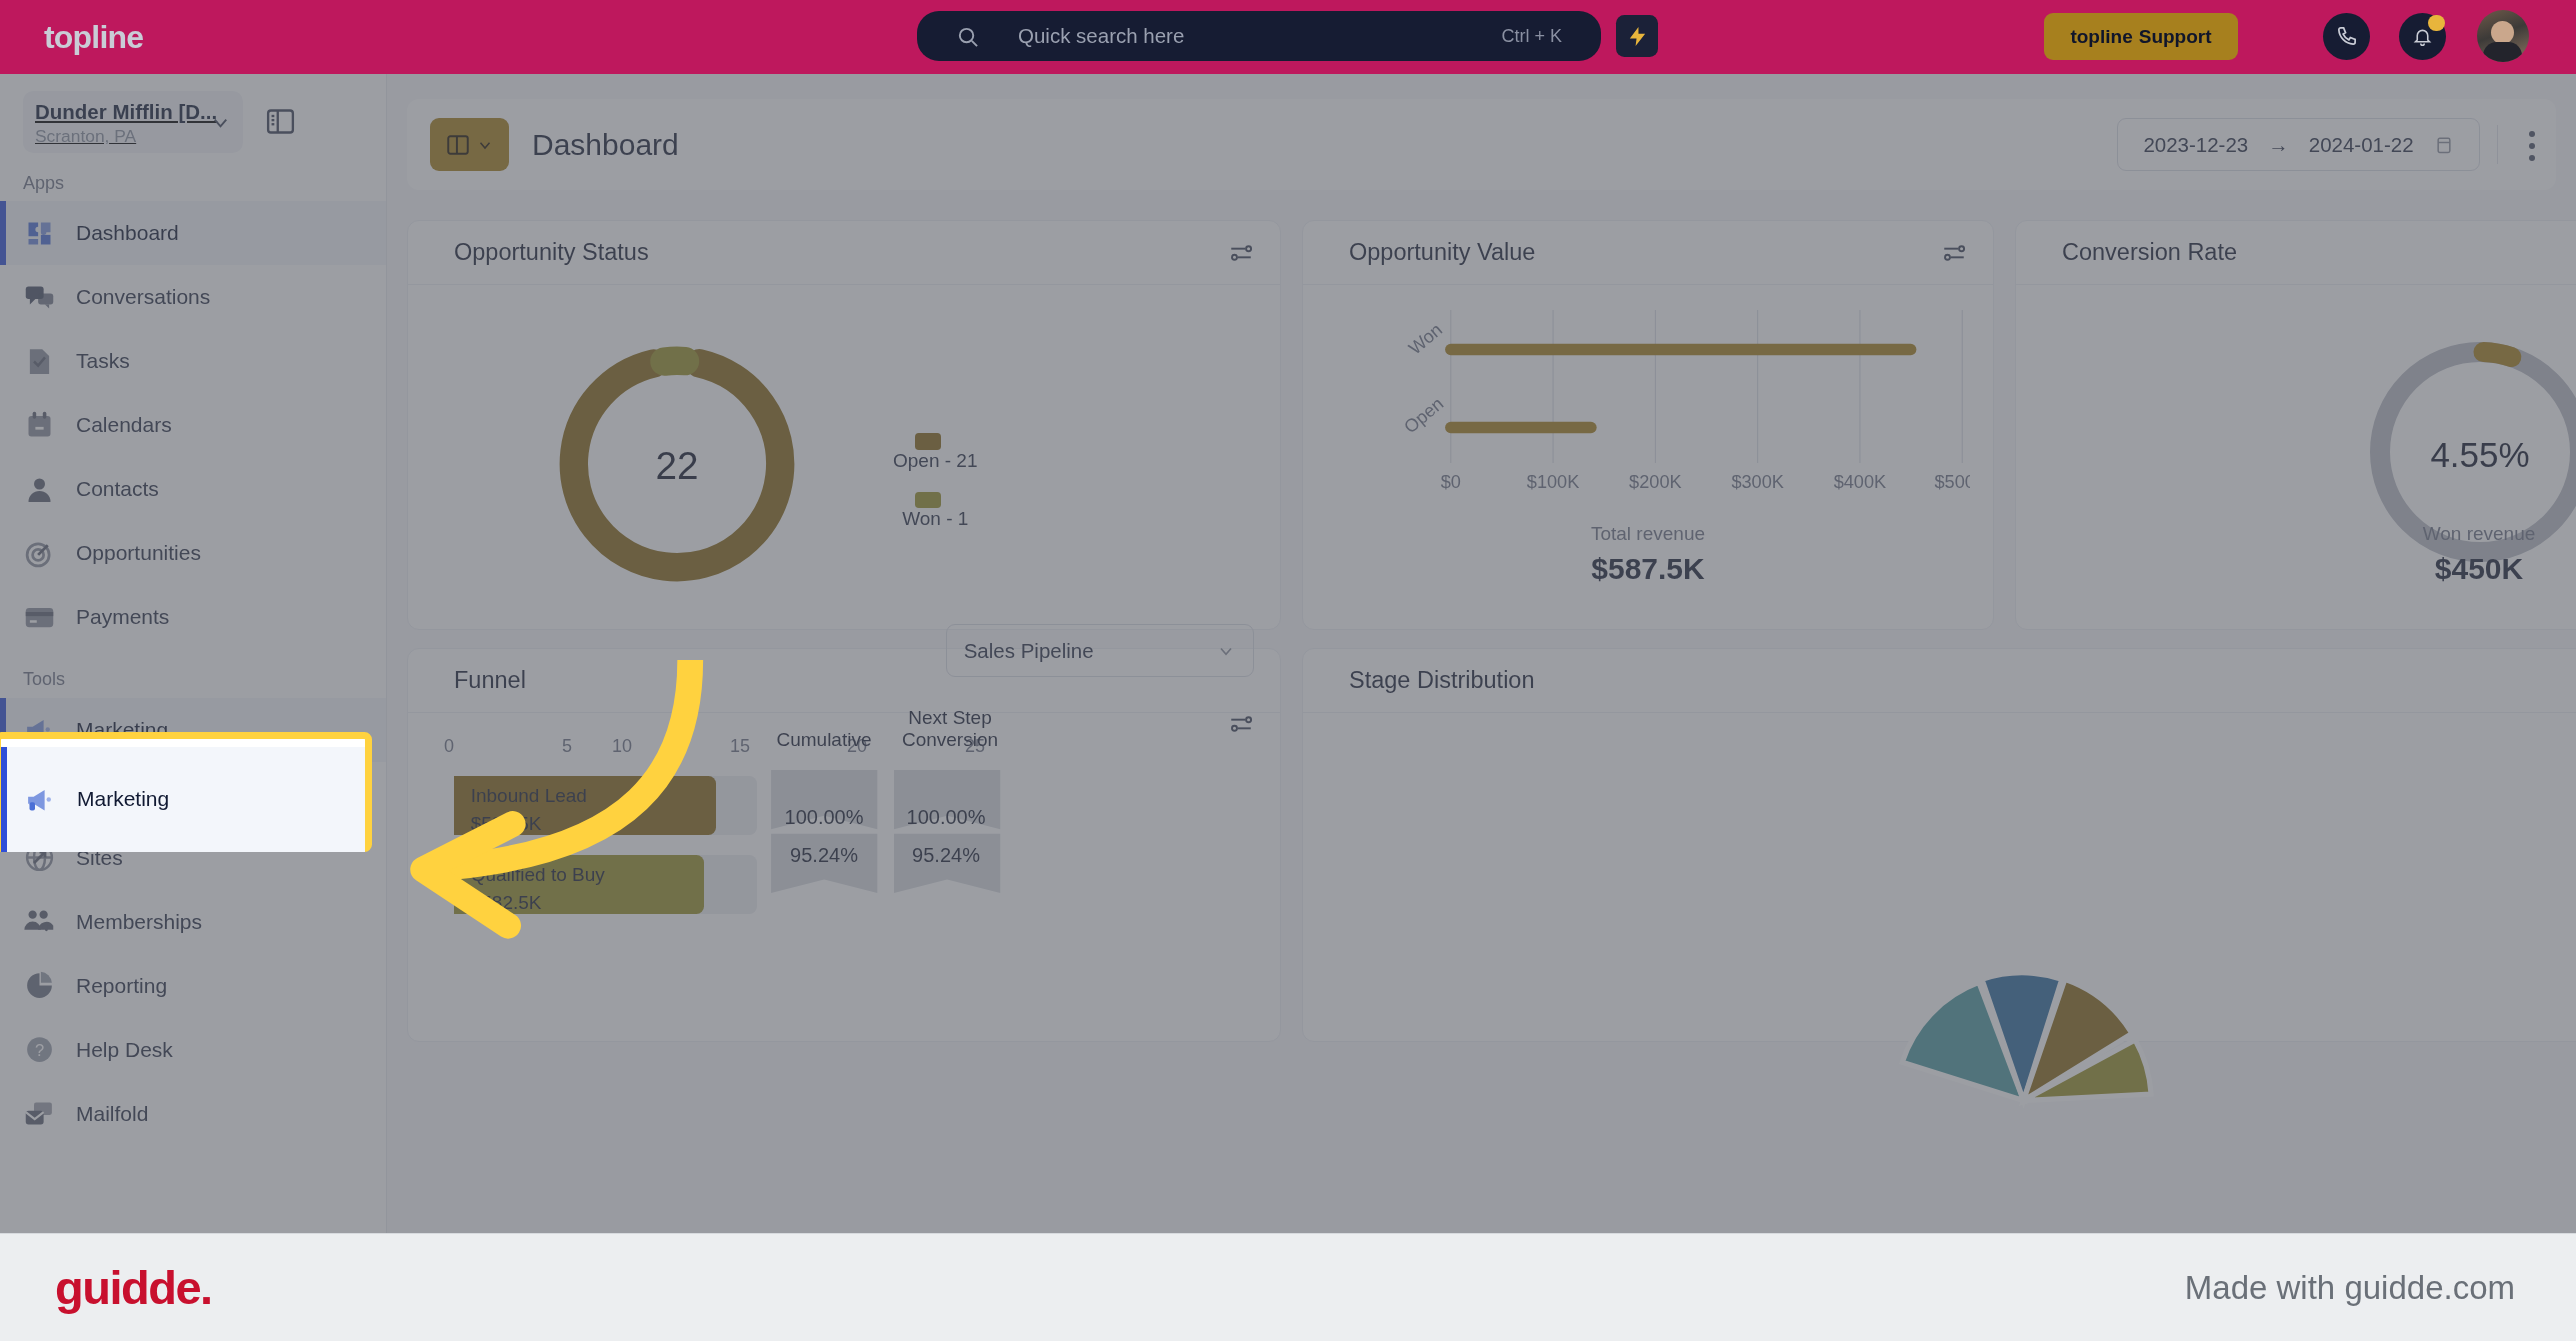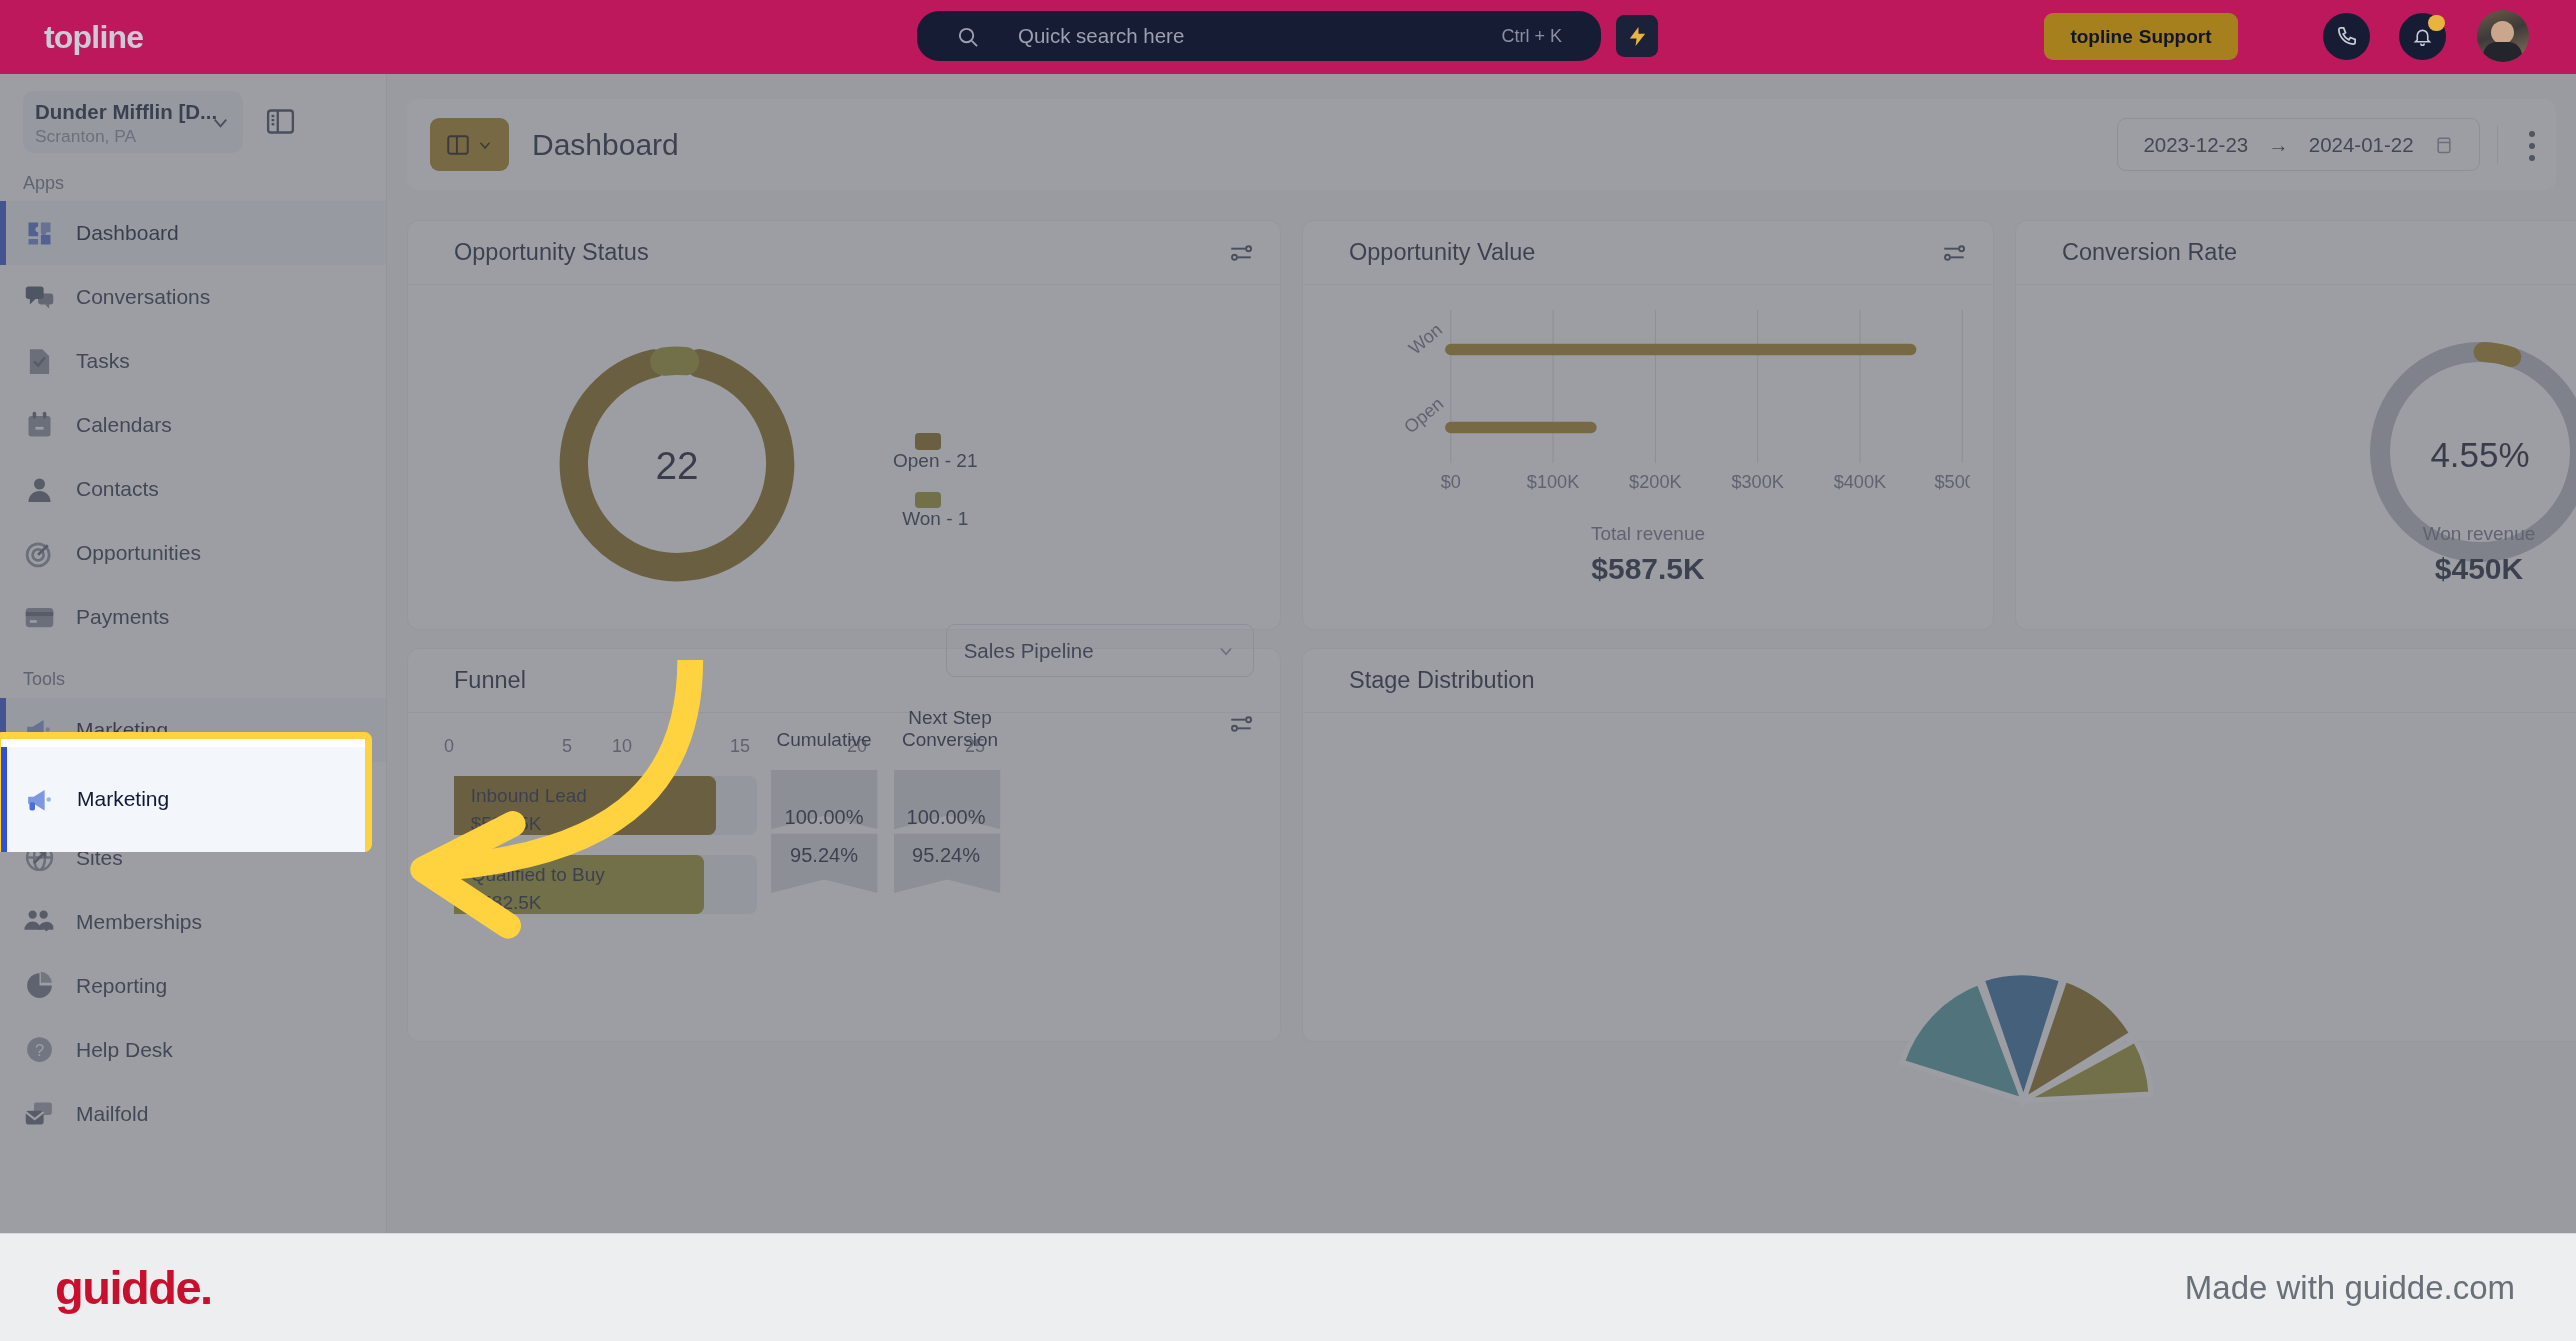--- a/index.html
+++ b/index.html
@@ -65,21 +65,21 @@
   .avatar .body {
     position:absolute; left:6px; top:32px; width:39px; height:23px;
     border-radius:13.7px 13.7px 0 0; background:#23242c;
   }
 
   
   .sidebar {
     position: absolute; left: 0; top: 74px; width: 387px; height: 1268px;
     background: #ffffff; border-right: 0.8px solid #e7e9ef;
   }
-  .loc-row { display: flex; align-items: center; padding: 16.7px 23px 0 23px; }
+  .loc-row { display: flex; align-items: center; padding: 16.7px 23px 0 23px; text-decoration: underline; }
   .loc-box {
     width: 220px; height: 62px; border-radius: 10.6px; background: #f2f4f8;
     padding: 9px 12px; position: relative;
   }
   .loc-name { font-size: 20.5px; color: #16203a; font-weight: 600; }
   .loc-sub { font-size: 17.4px; color: #8b91a1; margin-top: 2.3px; }
   .loc-chev { position: absolute; right: 10.6px; top: 20px; }
   .panel-toggle { margin-left: 21px; }
 
   .nav-section {

